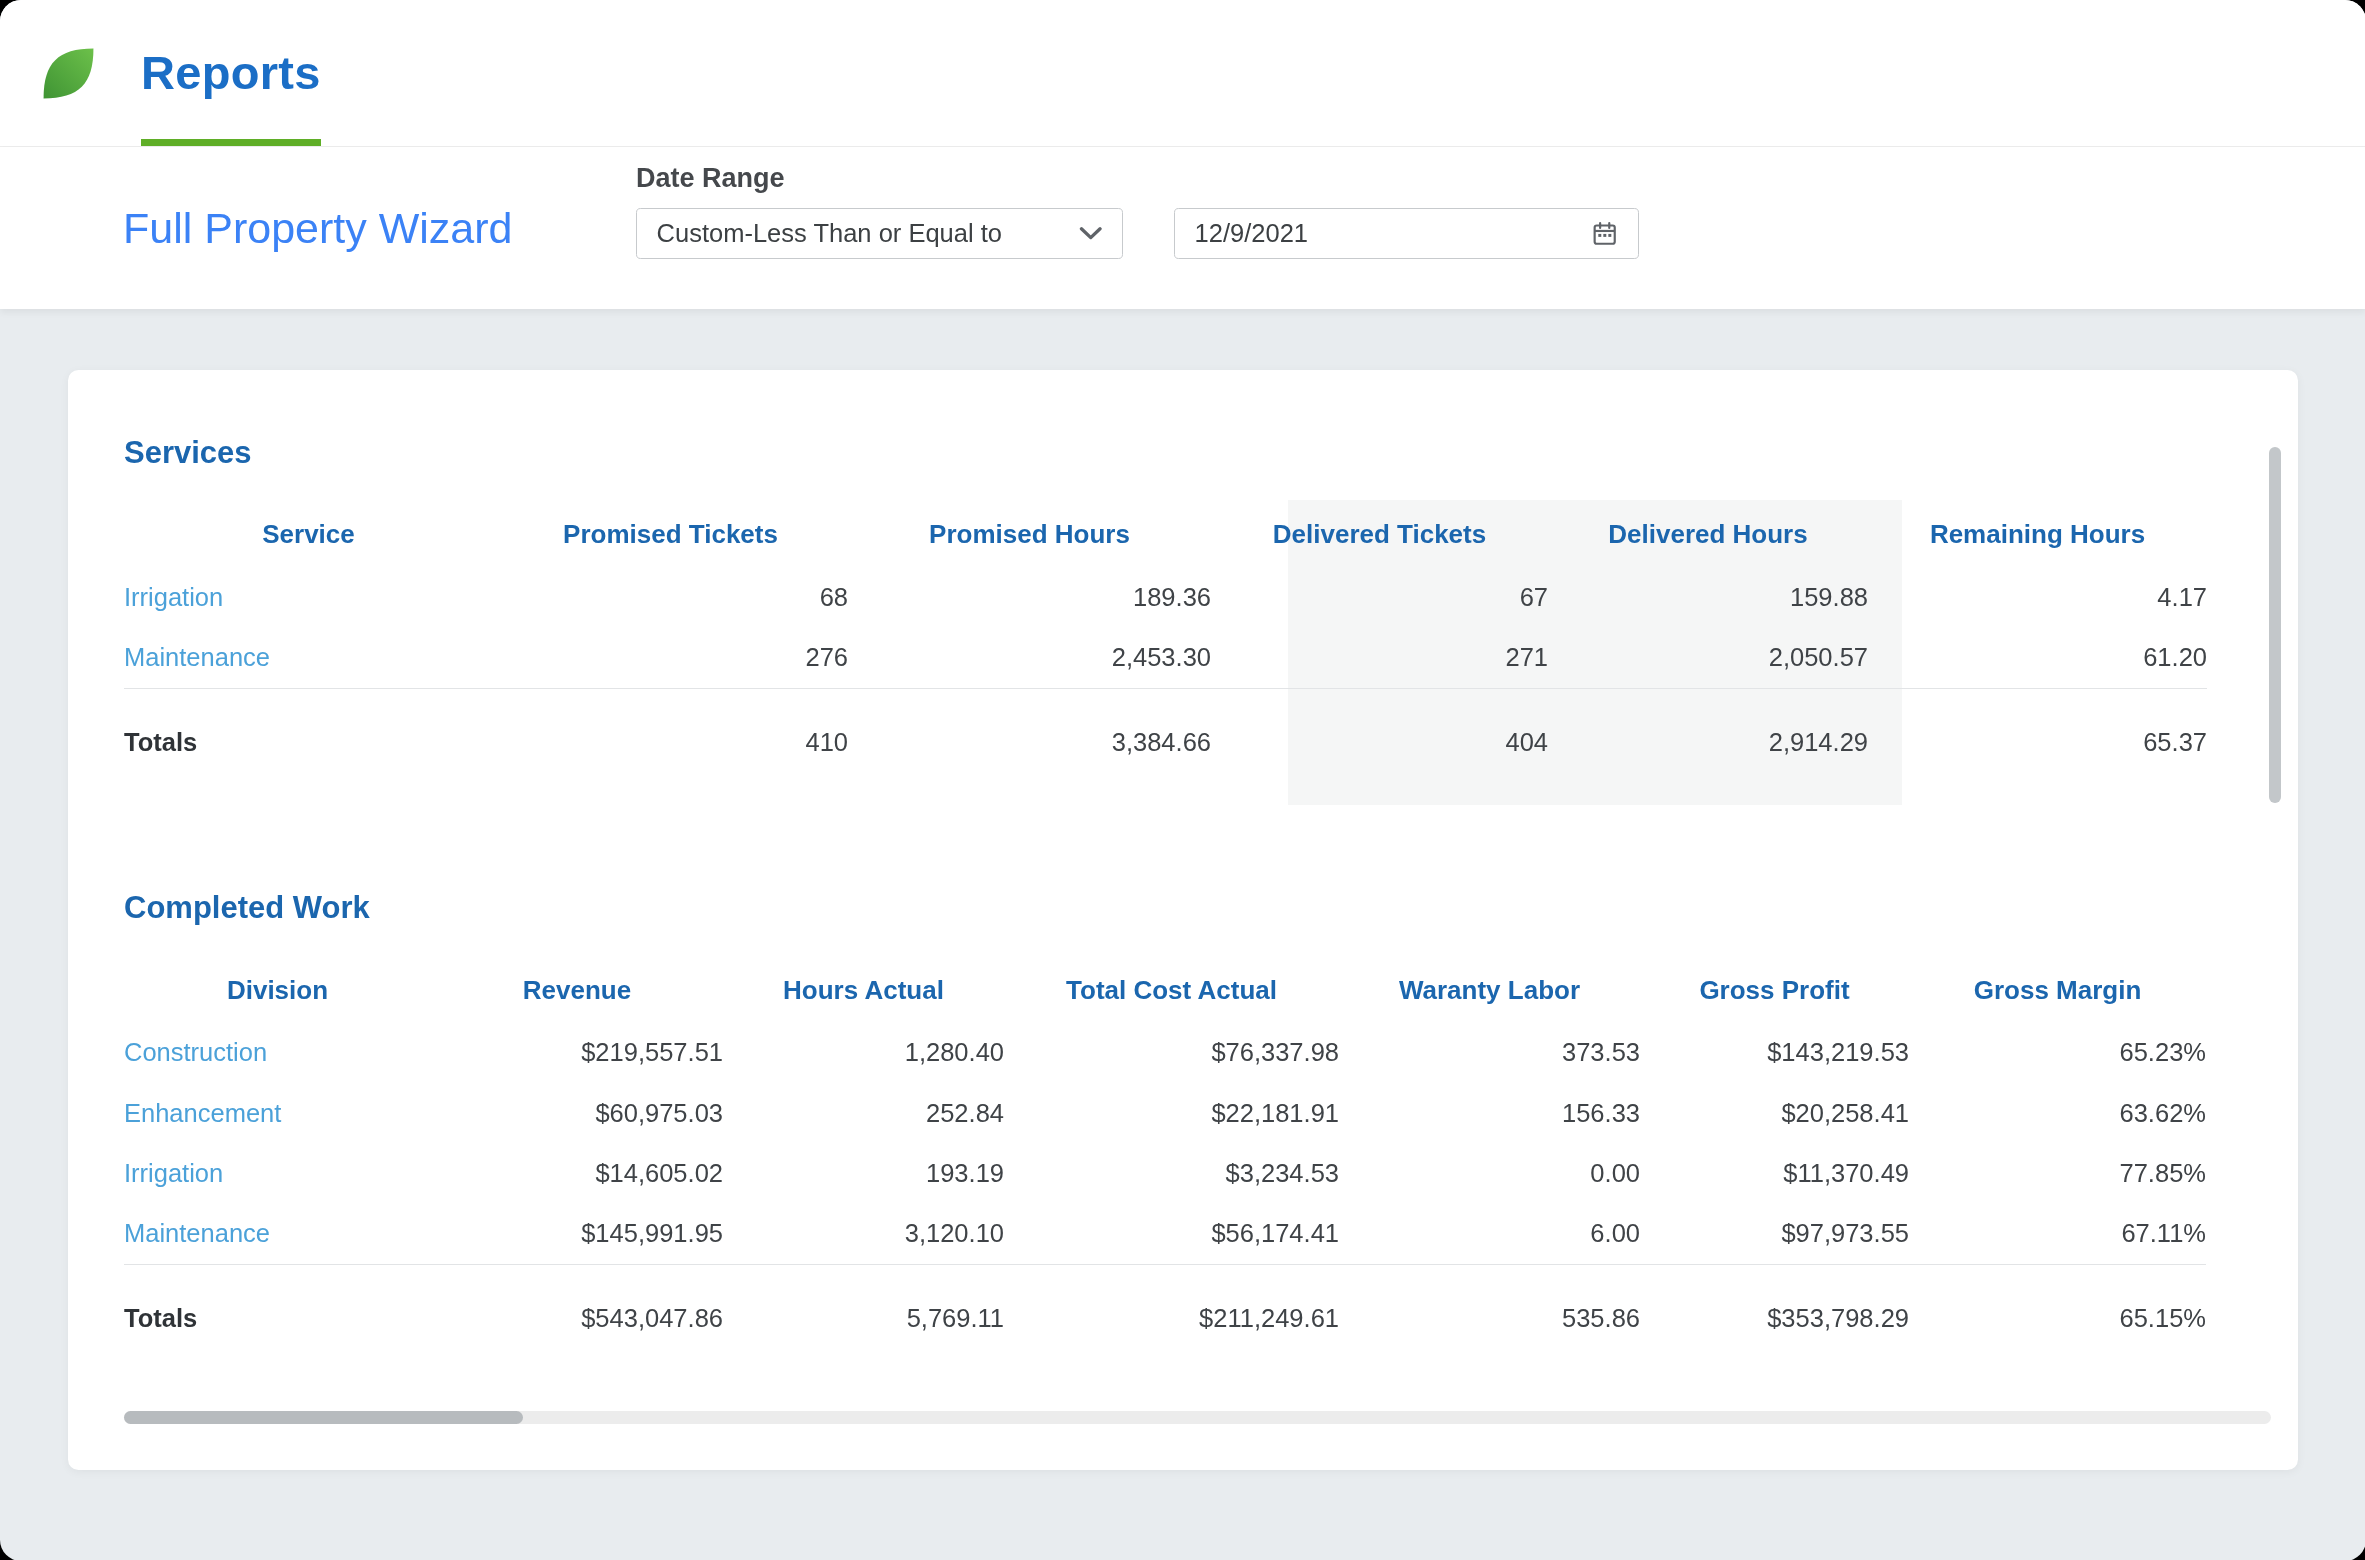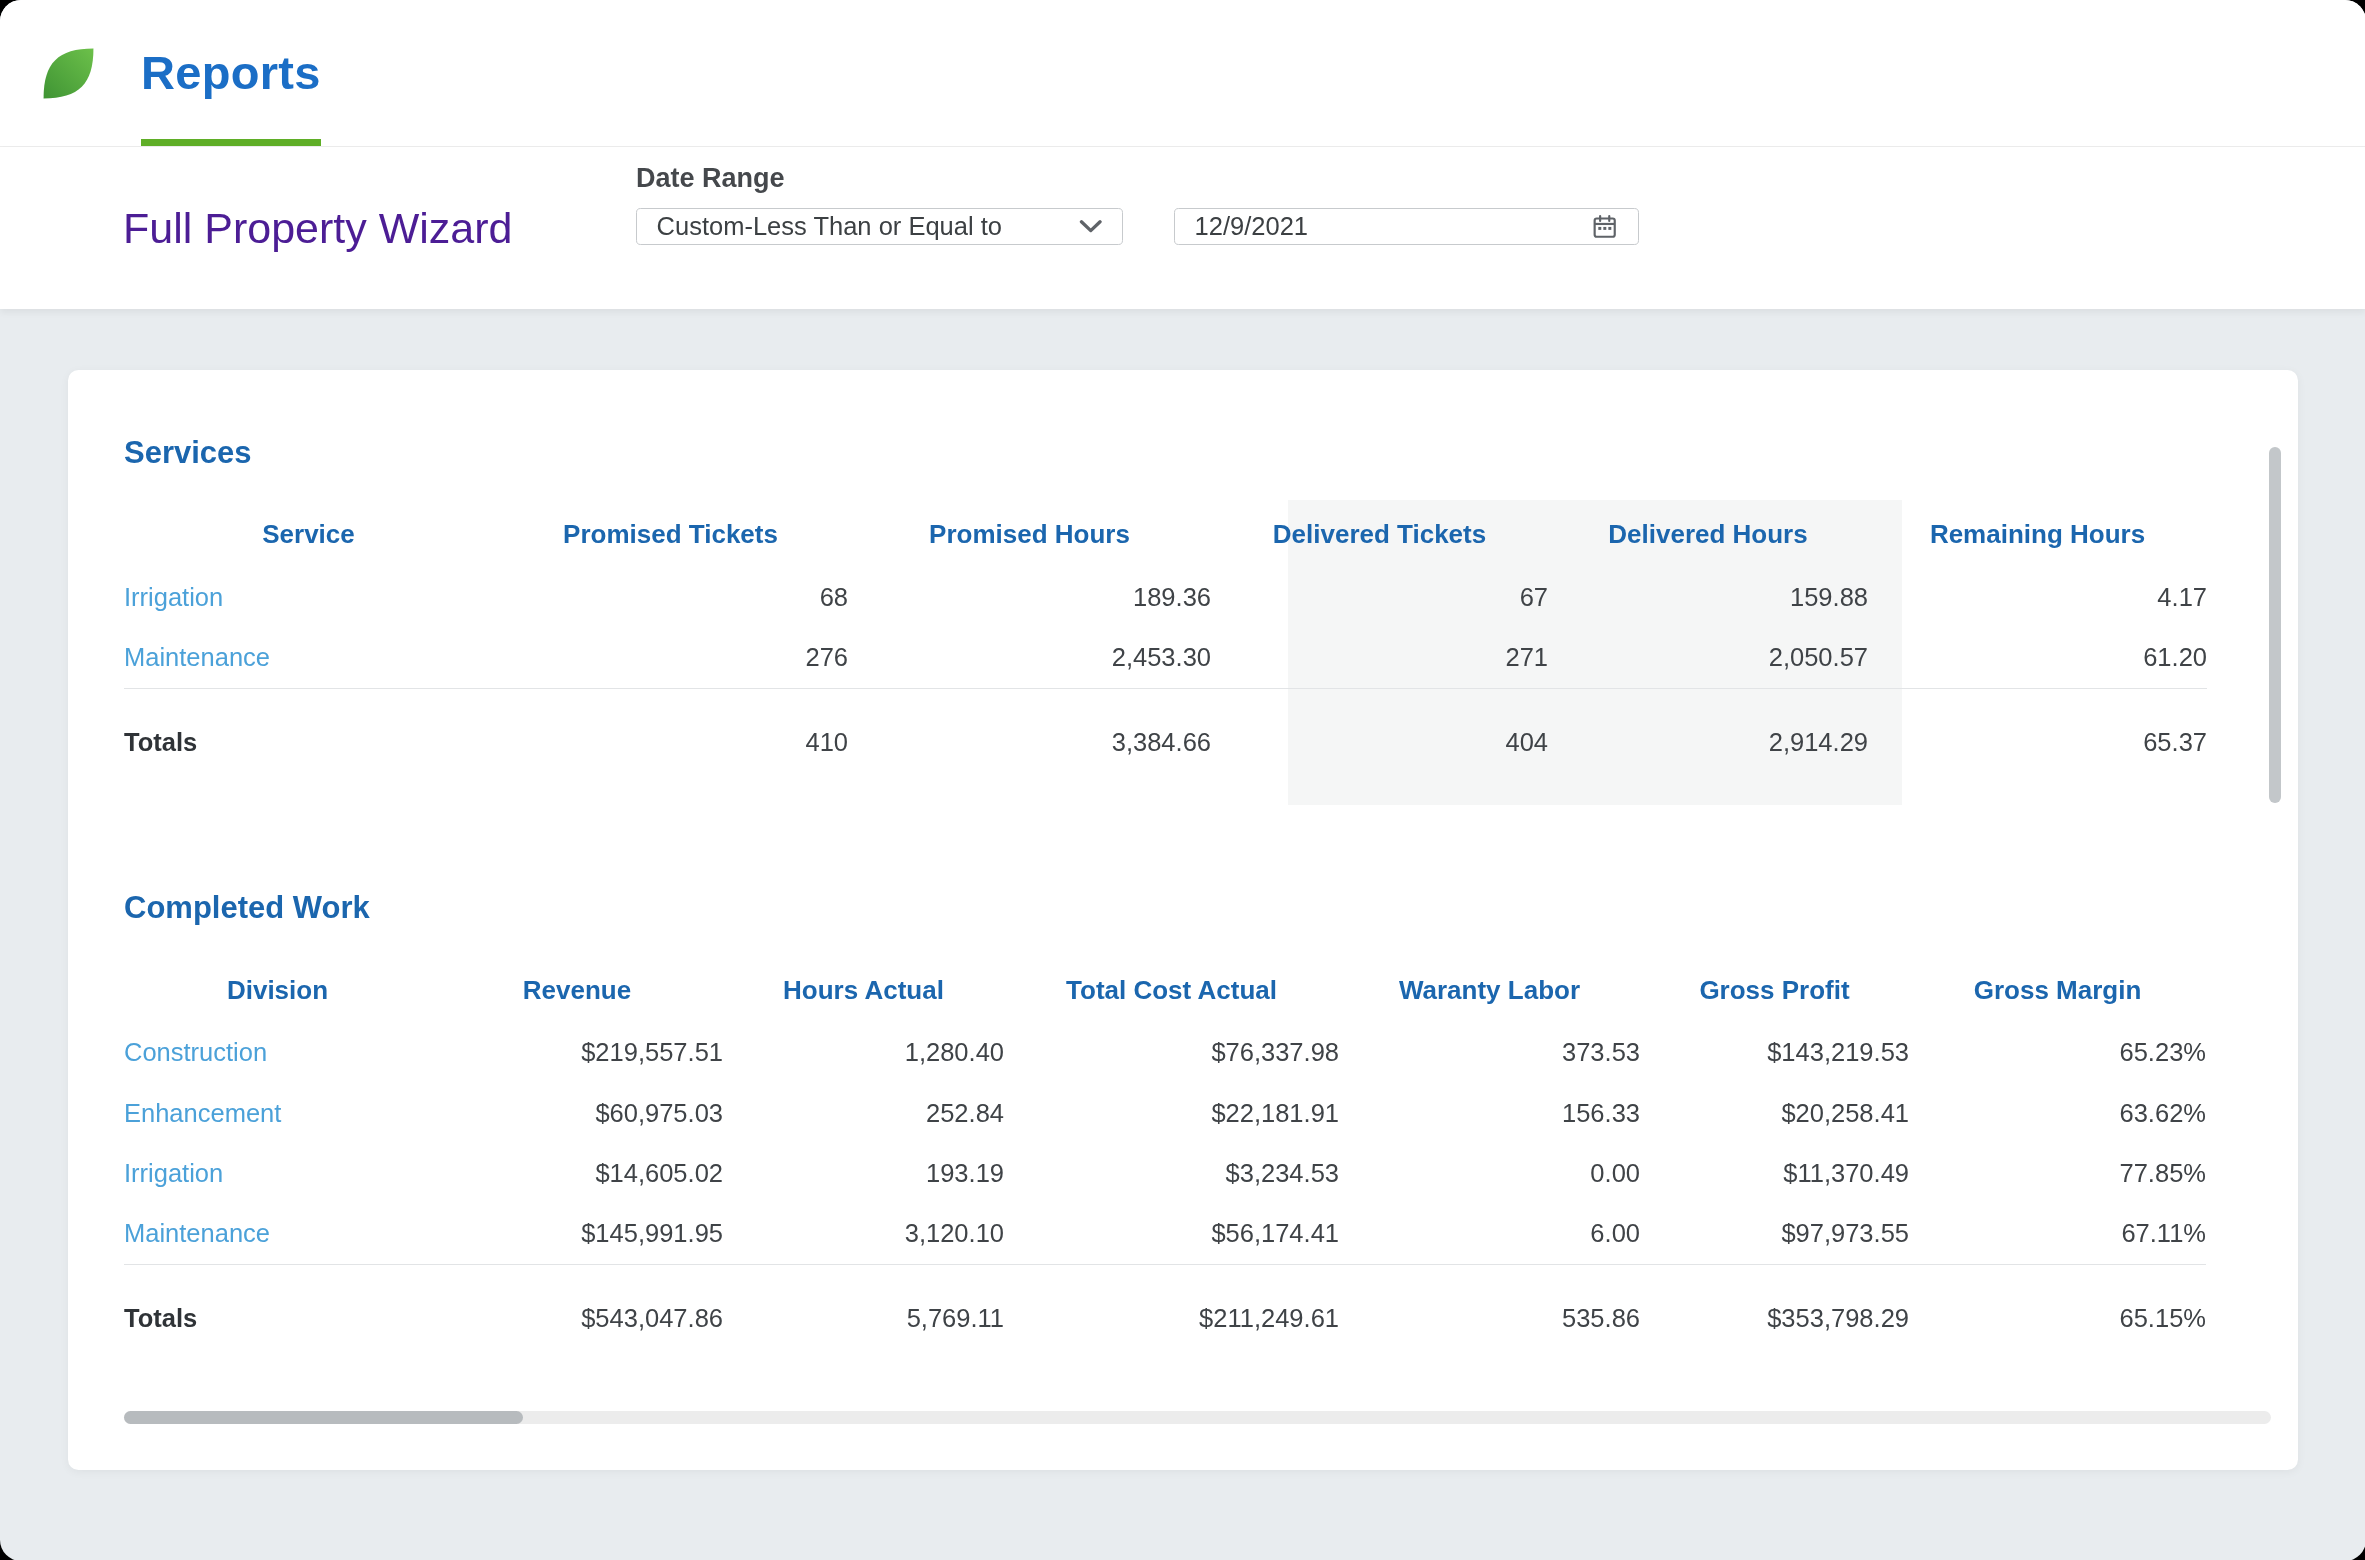--- a/index.html
+++ b/index.html
@@ -24,27 +24,27 @@
   }
   .app-title { font-size:47px; font-weight:700; color:#1b6ec6; letter-spacing:0.3px;text-align:center; }
 
   
   .sub-header {
     position:relative; height:162px; background:#fff;
     box-shadow:0 3.9px 6.5px rgba(0,0,0,0.05);
   }
   .report-title {
     position:absolute; left:123px; top:50%; transform:translateY(-50%);
-    font-size:43px; font-weight:400; color:#4c1d95;
+    font-size:43px; font-weight:400; color:#3b82f6;
   }
   .date-group { position:absolute; left:636px; top:15.7px; }
   .date-range-label { font-size:27px; font-weight:700; color:#45484c; }
   .date-controls { display:flex; gap:51px; margin-top:14.4px; }
   .field-box {
-    height:37px; background:#fff; border:1.3px solid #c7cacd; border-radius:4.6px;
+    height:51px; background:#fff; border:1.3px solid #c7cacd; border-radius:4.6px;
     display:flex; align-items:center; justify-content:space-between;
     padding:0 19.6px; box-sizing:border-box; font-size:25.5px; color:#3c4043; cursor:pointer;
   }
   .select-box { width:487px; }
   .date-box { width:465px; }
 
   
   .main { padding:61px 68px 34px; }
   .card {
     position:relative; background:#fff; border-radius:10.5px;

